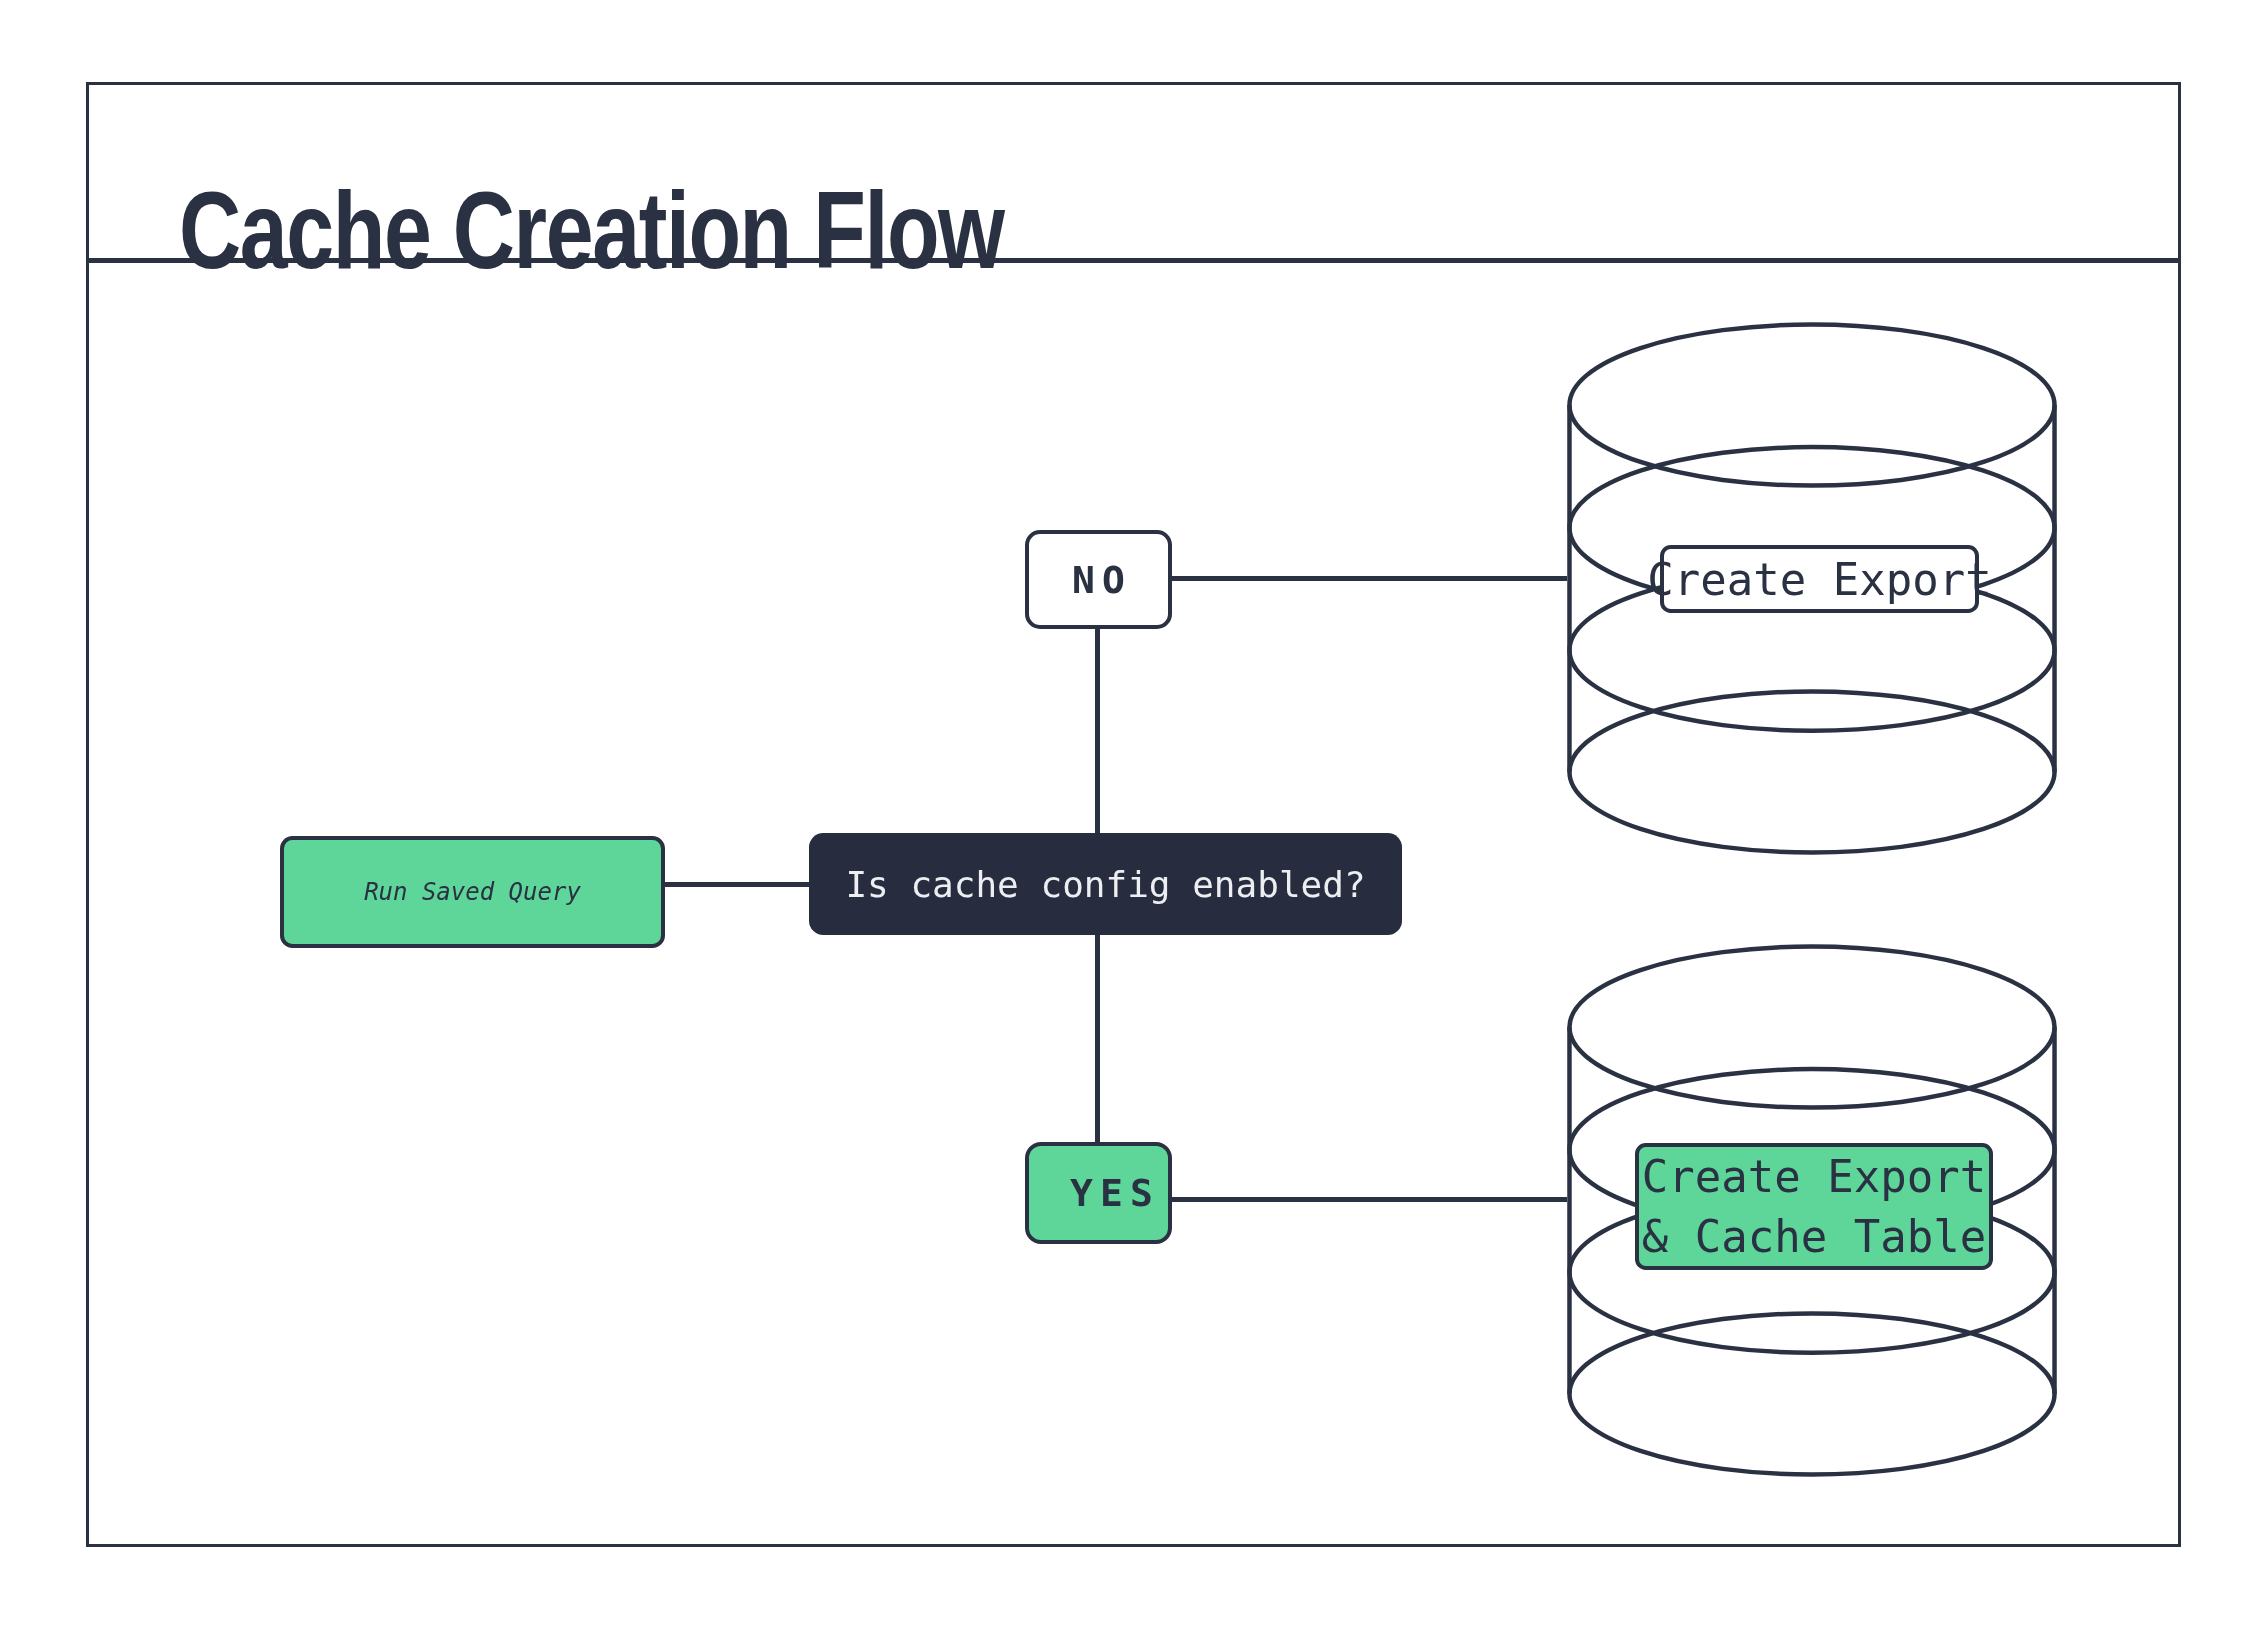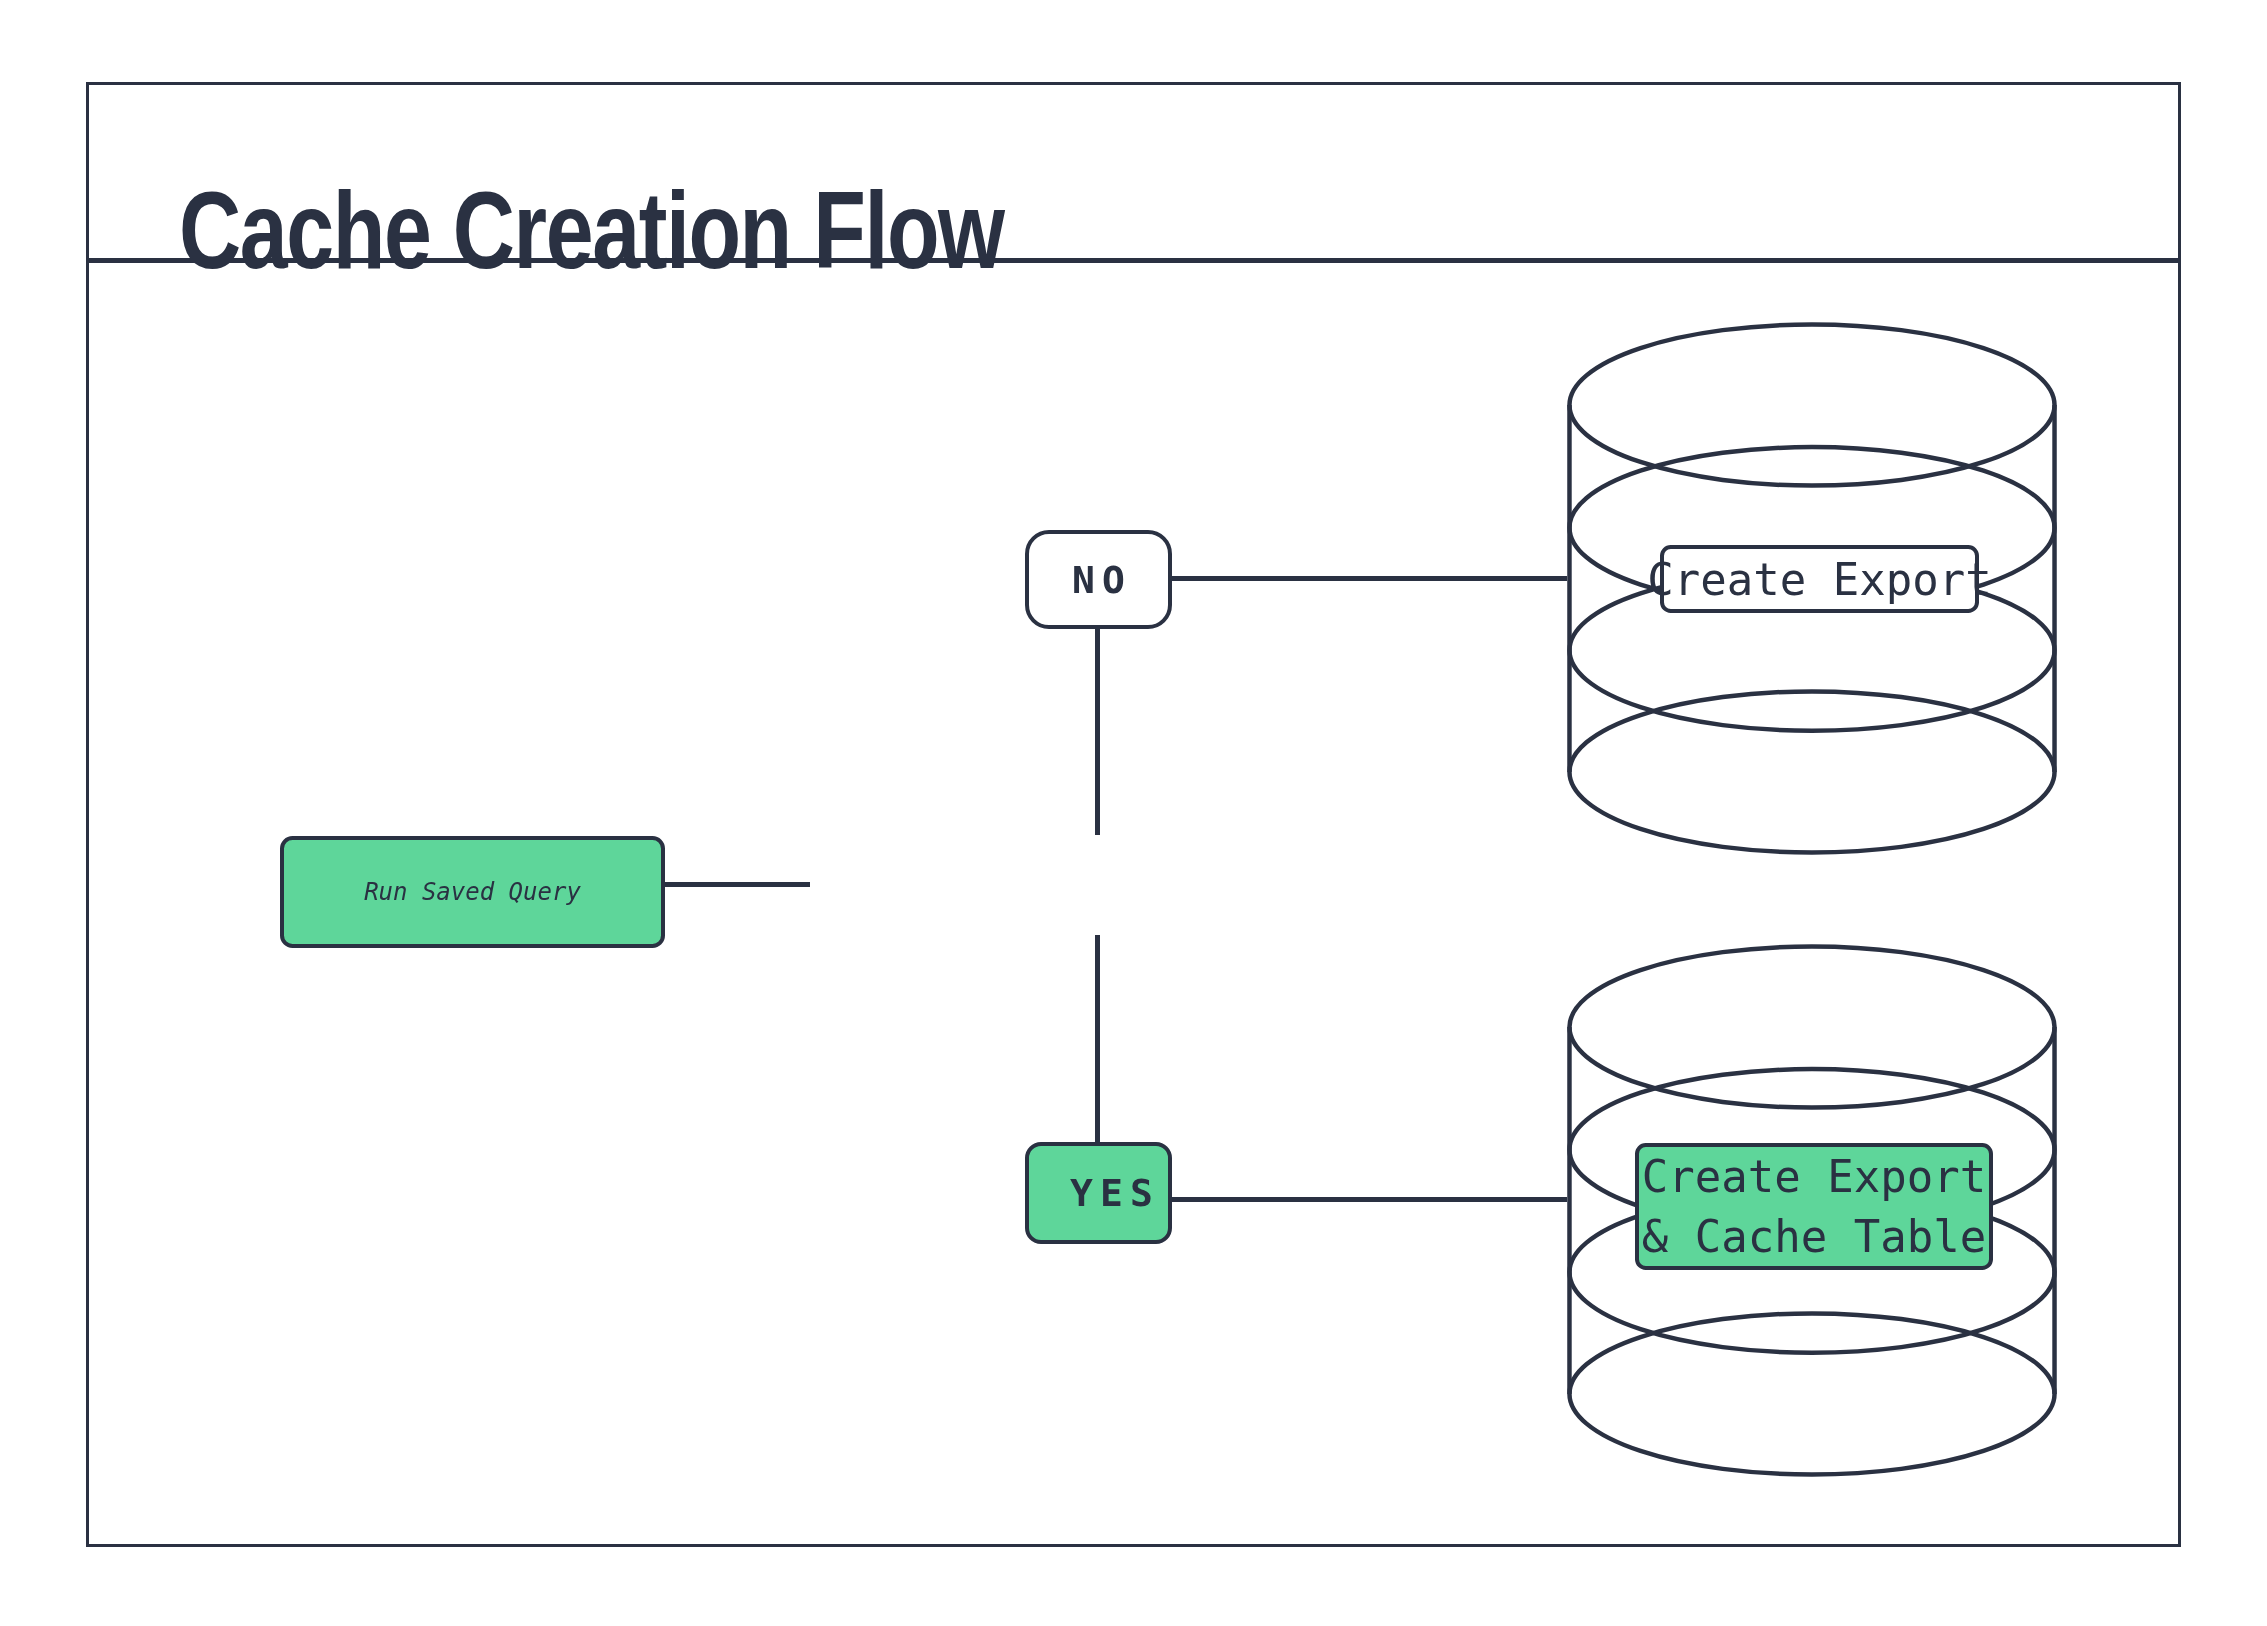--- a/index.html
+++ b/index.html
@@ -47,21 +47,21 @@
     font-size:24px;
     font-style:italic;
   }
   .node-decision{
     left:809px;top:833px;width:593px;height:102px;
     background:var(--node-dark);border-radius:14.3px;
     color:var(--light-text);font-size:36px;
   }
   .node-no{
     left:1025px;top:530px;width:147px;height:99px;
-    background:var(--paper);border:4.5px solid var(--ink);border-radius:24px;
+    background:var(--paper);border:4.5px solid var(--ink);border-radius:15px;
     font-size:38px;font-weight:700;letter-spacing:7.2px;text-indent:7.2px;
   }
   .node-yes{
     left:1025px;top:1142px;width:147px;height:102px;
     background:var(--green);border:4.5px solid var(--ink);border-radius:16px;
     font-size:38px;font-weight:700;letter-spacing:7.2px;text-indent:7.2px;padding-left:26px;
   }
   .db{position:absolute;width:494px;height:537px;}
   .db-top{left:1565px;top:320px;}
   .db-bottom{left:1565px;top:942px;}
@@ -100,20 +100,23 @@
   <div class="edge edge-start-decision"></div>
   <div class="edge edge-decision-no"></div>
   <div class="edge edge-no-db"></div>
   <div class="edge edge-decision-yes"></div>
   <div class="edge edge-yes-db"></div>
 
   <div class="node node-start">
     <span>Run Saved Query</span>
   </div>
 
+  <div class="node node-decision">
+    <span>Is cache config enabled?</span>
+  </div>
 
   <div class="node node-no">
     <span>NO</span>
   </div>
 
   <div class="node node-yes">
     <span>YES</span>
   </div>
 
   <div class="db db-top">

